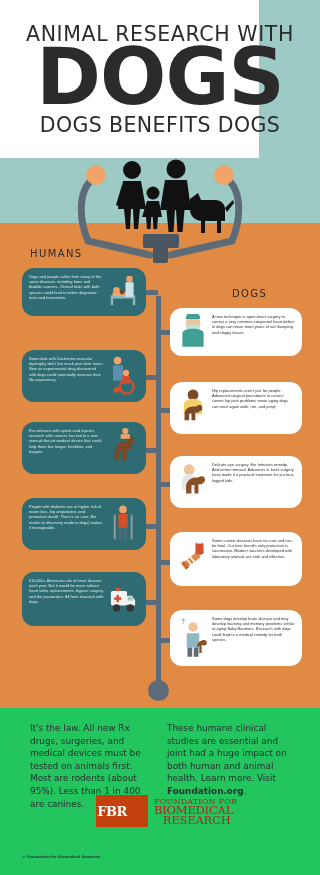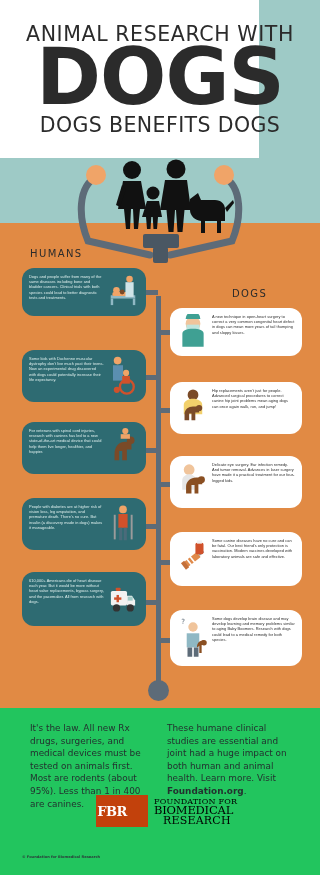--- a/index.html
+++ b/index.html
@@ -59,21 +59,21 @@
   .footer{position:absolute;left:0;top:708px;width:320px;height:167px;background:#22c55e;}
   .fcols{position:absolute;left:30px;top:14px;width:262px;display:flex;gap:12px;}
   .fcol{width:125px;font-size:8.9px;line-height:12.6px;color:#23312f;
         font-family:"DejaVu Sans", sans-serif;}
   .fcol b{font-weight:700;}
   .logo-wrap{position:absolute;left:96px;top:795px;display:flex;align-items:center;gap:6px;}
   .logo-box{width:52px;height:32px;background:#c2410c;position:relative;}
   .logo-fbr{position:absolute;left:0;top:0;width:32px;height:32px;color:#fff;
      font-size:13px;font-weight:700;display:flex;align-items:center;justify-content:center;
      font-family:"DejaVu Serif", serif;letter-spacing:-0.5px;}
-  .logo-text{font-family:"DejaVu Serif", serif;color:#000000;line-height:9.5px;}
+  .logo-text{font-family:"DejaVu Serif", serif;color:#b91c1c;line-height:9.5px;}
   .lt1{font-size:8px;letter-spacing:0.2px;}
   .lt2{font-size:11.5px;letter-spacing:-0.2px;}
   .lt3{font-size:11px;letter-spacing:0.2px;margin-left:9px;}
   .copyright{position:absolute;left:22px;top:855px;font-size:3.6px;color:#2b3d3b;
     font-family:"DejaVu Sans", sans-serif;font-weight:700;}
 </style>
 </head>
 <body>
 
 <div class="page">

